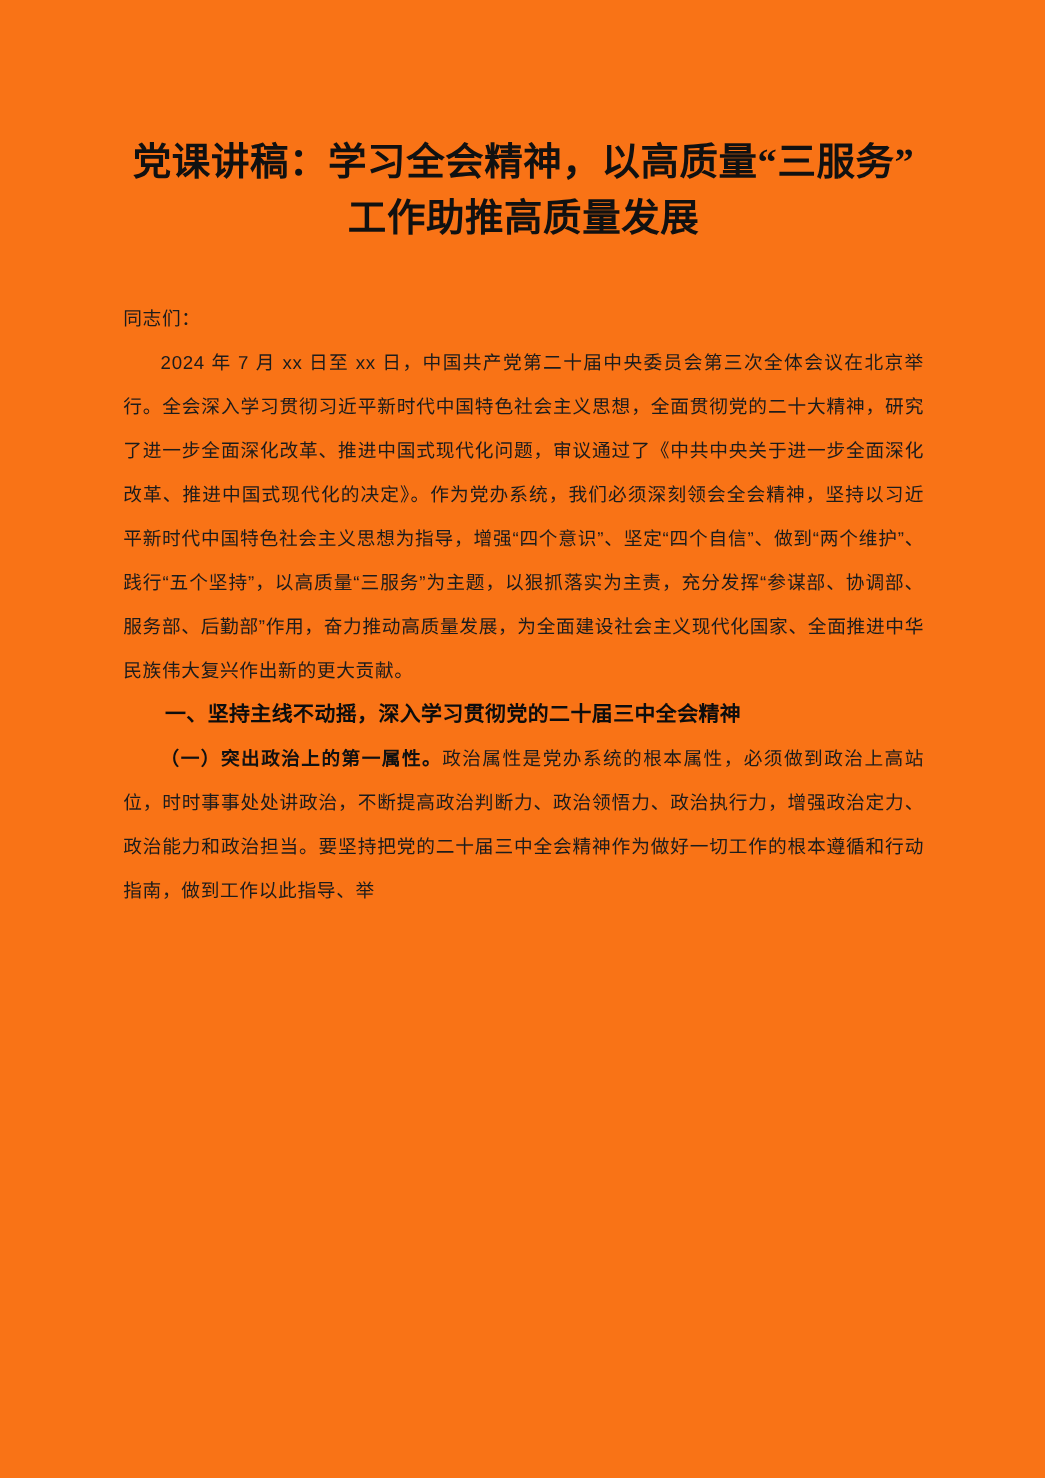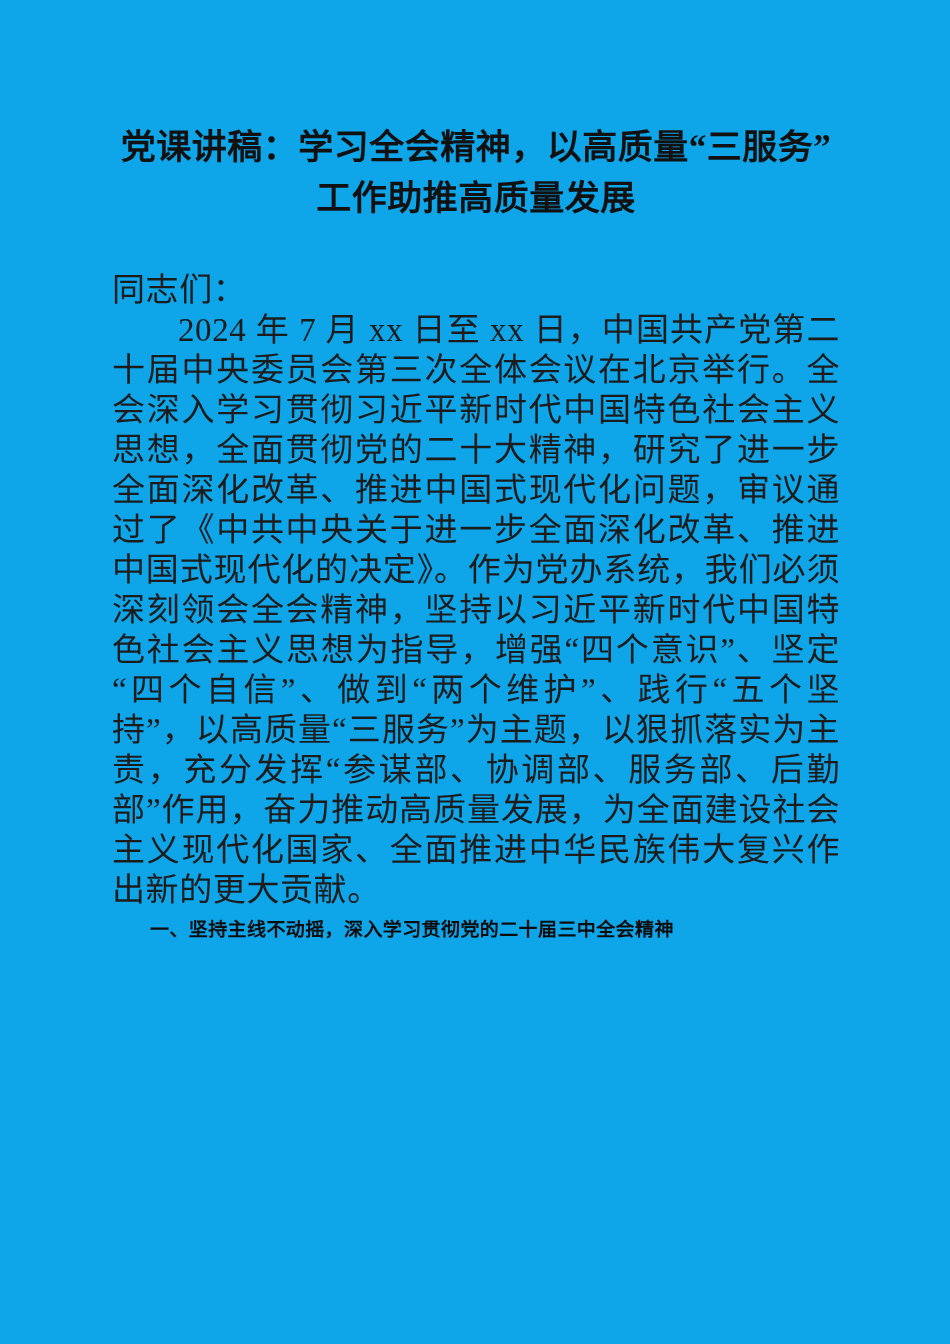--- a/index.html
+++ b/index.html
@@ -14,21 +14,21 @@
     overflow: hidden;
     font-family: "Liberation Serif", "DejaVu Serif", serif;
     color: #1a1a1a;
     -webkit-font-smoothing: antialiased;
   }
 
   .page {
     position: relative;
     width: 950px;
     height: 1344px;
-    background: #0ea5e9;
+    background: #f97316;
     box-sizing: border-box;
     padding: 2px;
   }
 
   .content {
     position: absolute;
     left: 112px;
     top: 0;
     width: 728px;   
   }
@@ -47,22 +47,22 @@
     text-rendering: optimizeLegibility;
   }
 
   
   .body-block {
     margin-top: 46px;
   }
 
   p.para {
     margin: 0;
-    font-family: Liberation Serif, serif;
-    font-size: 33px;
+    font-family: Liberation Sans, sans-serif;
+    font-size: 17px;
     line-height: 40px;
     color: #1c1c1c;
     text-align: justify;
     text-justify: inter-ideograph;
     letter-spacing: 0.6px;
     word-break: break-all;
   }
 
   p.indent {
     text-indent: 2em;
@@ -102,16 +102,19 @@
     <h1 class="doc-title">党课讲稿：学习全会精神，以高质量“三服务”工作助推高质量发展</h1>
 
     <div class="body-block">
 
       <p class="para salutation">同志们：</p>
 
       <p class="para indent">2024 年 7 月 xx 日至 xx 日，中国共产党第二十届中央委员会第三次全体会议在北京举行。全会深入学习贯彻习近平新时代中国特色社会主义思想，全面贯彻党的二十大精神，研究了进一步全面深化改革、推进中国式现代化问题，审议通过了《中共中央关于进一步全面深化改革、推进中国式现代化的决定》。作为党办系统，我们必须深刻领会全会精神，坚持以习近平新时代中国特色社会主义思想为指导，增强“四个意识”、坚定“四个自信”、做到“两个维护”、践行“五个坚持”，以高质量“三服务”为主题，以狠抓落实为主责，充分发挥“参谋部、协调部、服务部、后勤部”作用，奋力推动高质量发展，为全面建设社会主义现代化国家、全面推进中华民族伟大复兴作出新的更大贡献。</p>
 
       <p class="section-heading">一、坚持主线不动摇，深入学习贯彻党的二十届三中全会精神</p>
 
+      <p class="para indent">
+        <span class="lead-in">（一）突出政治上的第一属性。</span><span>政治属性是党办系统的根本属性，必须做到政治上高站位，时时事事处处讲政治，不断提高政治判断力、政治领悟力、政治执行力，增强政治定力、政治能力和政治担当。要坚持把党的二十届三中全会精神作为做好一切工作的根本遵循和行动指南，做到工作以此指导、举</span>
+      </p>
 
     </div>
   </div>
 </div>
 
 </body></html>

